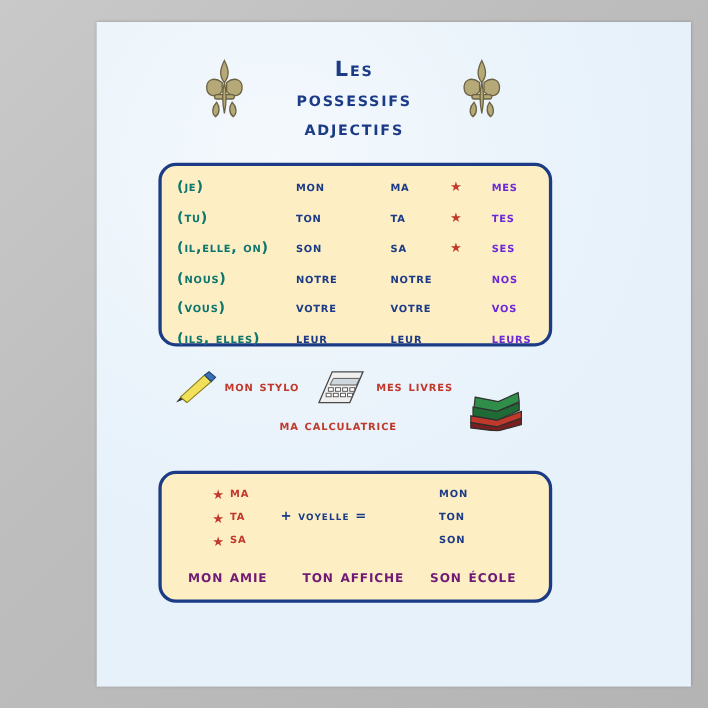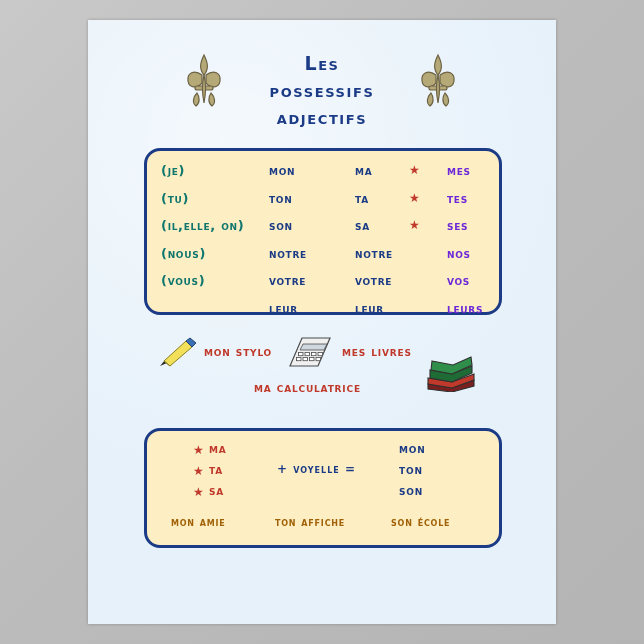--- a/index.html
+++ b/index.html
@@ -15,21 +15,21 @@
   }
   .stage {
     position: relative;
     width: 644px;
     height: 644px;
   }
   .poster {
     position: absolute;
     left: 88px;
     top: 20px;
-    width: 468px;
+    width: 540px;
     height: 604px;
     background: #e8f2fb;
     box-shadow: 0 0 3px rgba(0,0,0,0.25);
   }
   .poster-inner {
     position: absolute;
     left: 0; top: 0; right: 0; bottom: 0;
     background:
       radial-gradient(circle at 30% 20%, rgba(255,255,255,0.55), rgba(255,255,255,0) 60%),
       #e6f1fa;
@@ -164,24 +164,24 @@
     font-weight: bold;
     font-size: 12px;
     letter-spacing: 1px;
     font-variant: small-caps;
     color: #1b3b86;
     white-space: nowrap;
   }
   .rb-ex {
     position: absolute;
     font-weight: bold;
-    font-size: 12px;
+    font-size: 15px;
     letter-spacing: 0.8px;
     font-variant: small-caps;
-    color: #a16207;
+    color: #701a75;
     white-space: nowrap;
   }
 
   
   .footer {
     position: absolute;
     left: 0;
     top: 550px;
     width: 468px;
     text-align: center;
@@ -262,20 +262,21 @@
             <span class="cell c-fem">notre</span>
             <span class="cell c-plur">nos</span>
           </div>
           <div class="row">
             <span class="cell c-pronoun">(vous)</span>
             <span class="cell c-masc">votre</span>
             <span class="cell c-fem">votre</span>
             <span class="cell c-plur">vos</span>
           </div>
           <div class="row">
+            <span class="cell c-pronoun">(ils, elles)</span>
             <span class="cell c-masc">leur</span>
             <span class="cell c-fem">leur</span>
             <span class="cell c-plur">leurs</span>
           </div>
         </div>
       </div>
 
       <div class="examples">
 
         <div class="pen">
@@ -324,21 +325,21 @@
       </div>
 
       <div class="rule-box">
         <span class="rb-star" style="left:46px; top:12px;">★</span>
         <span class="rb-item" style="left:62px; top:10px;">ma</span>
         <span class="rb-star" style="left:46px; top:33px;">★</span>
         <span class="rb-item" style="left:62px; top:31px;">ta</span>
         <span class="rb-star" style="left:46px; top:54px;">★</span>
         <span class="rb-item" style="left:62px; top:52px;">sa</span>
 
-        <span class="rb-mid" style="left:130px; top:31px;">+  voyelle  =</span>
+        <span class="rb-mid" style="left:108px; top:31px;">+  voyelle  =</span>
 
         <span class="rb-right" style="left:252px; top:10px;">mon</span>
         <span class="rb-right" style="left:252px; top:31px;">ton</span>
         <span class="rb-right" style="left:252px; top:52px;">son</span>
 
         <span class="rb-ex" style="left:24px; top:84px;">mon amie</span>
         <span class="rb-ex" style="left:128px; top:84px;">ton affiche</span>
         <span class="rb-ex" style="left:244px; top:84px;">son école</span>
       </div>
 

